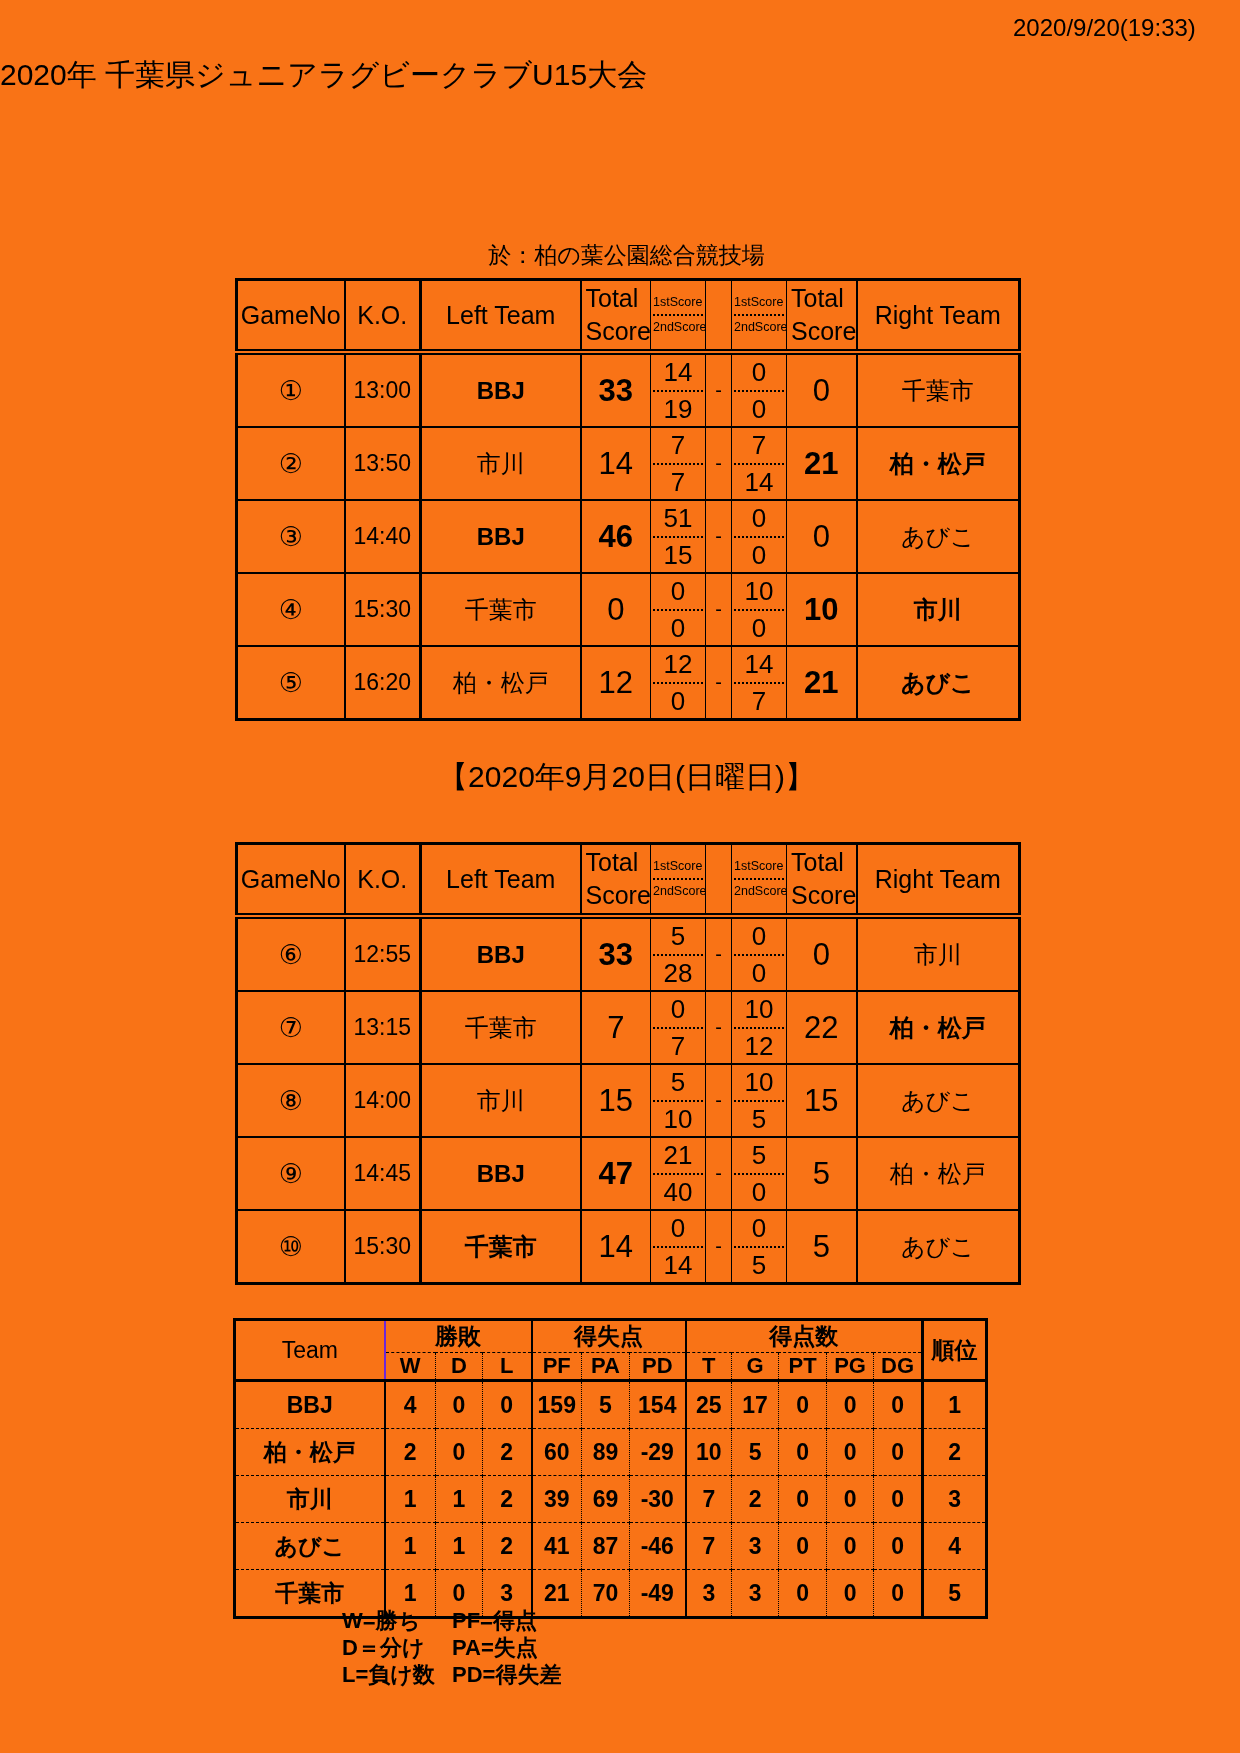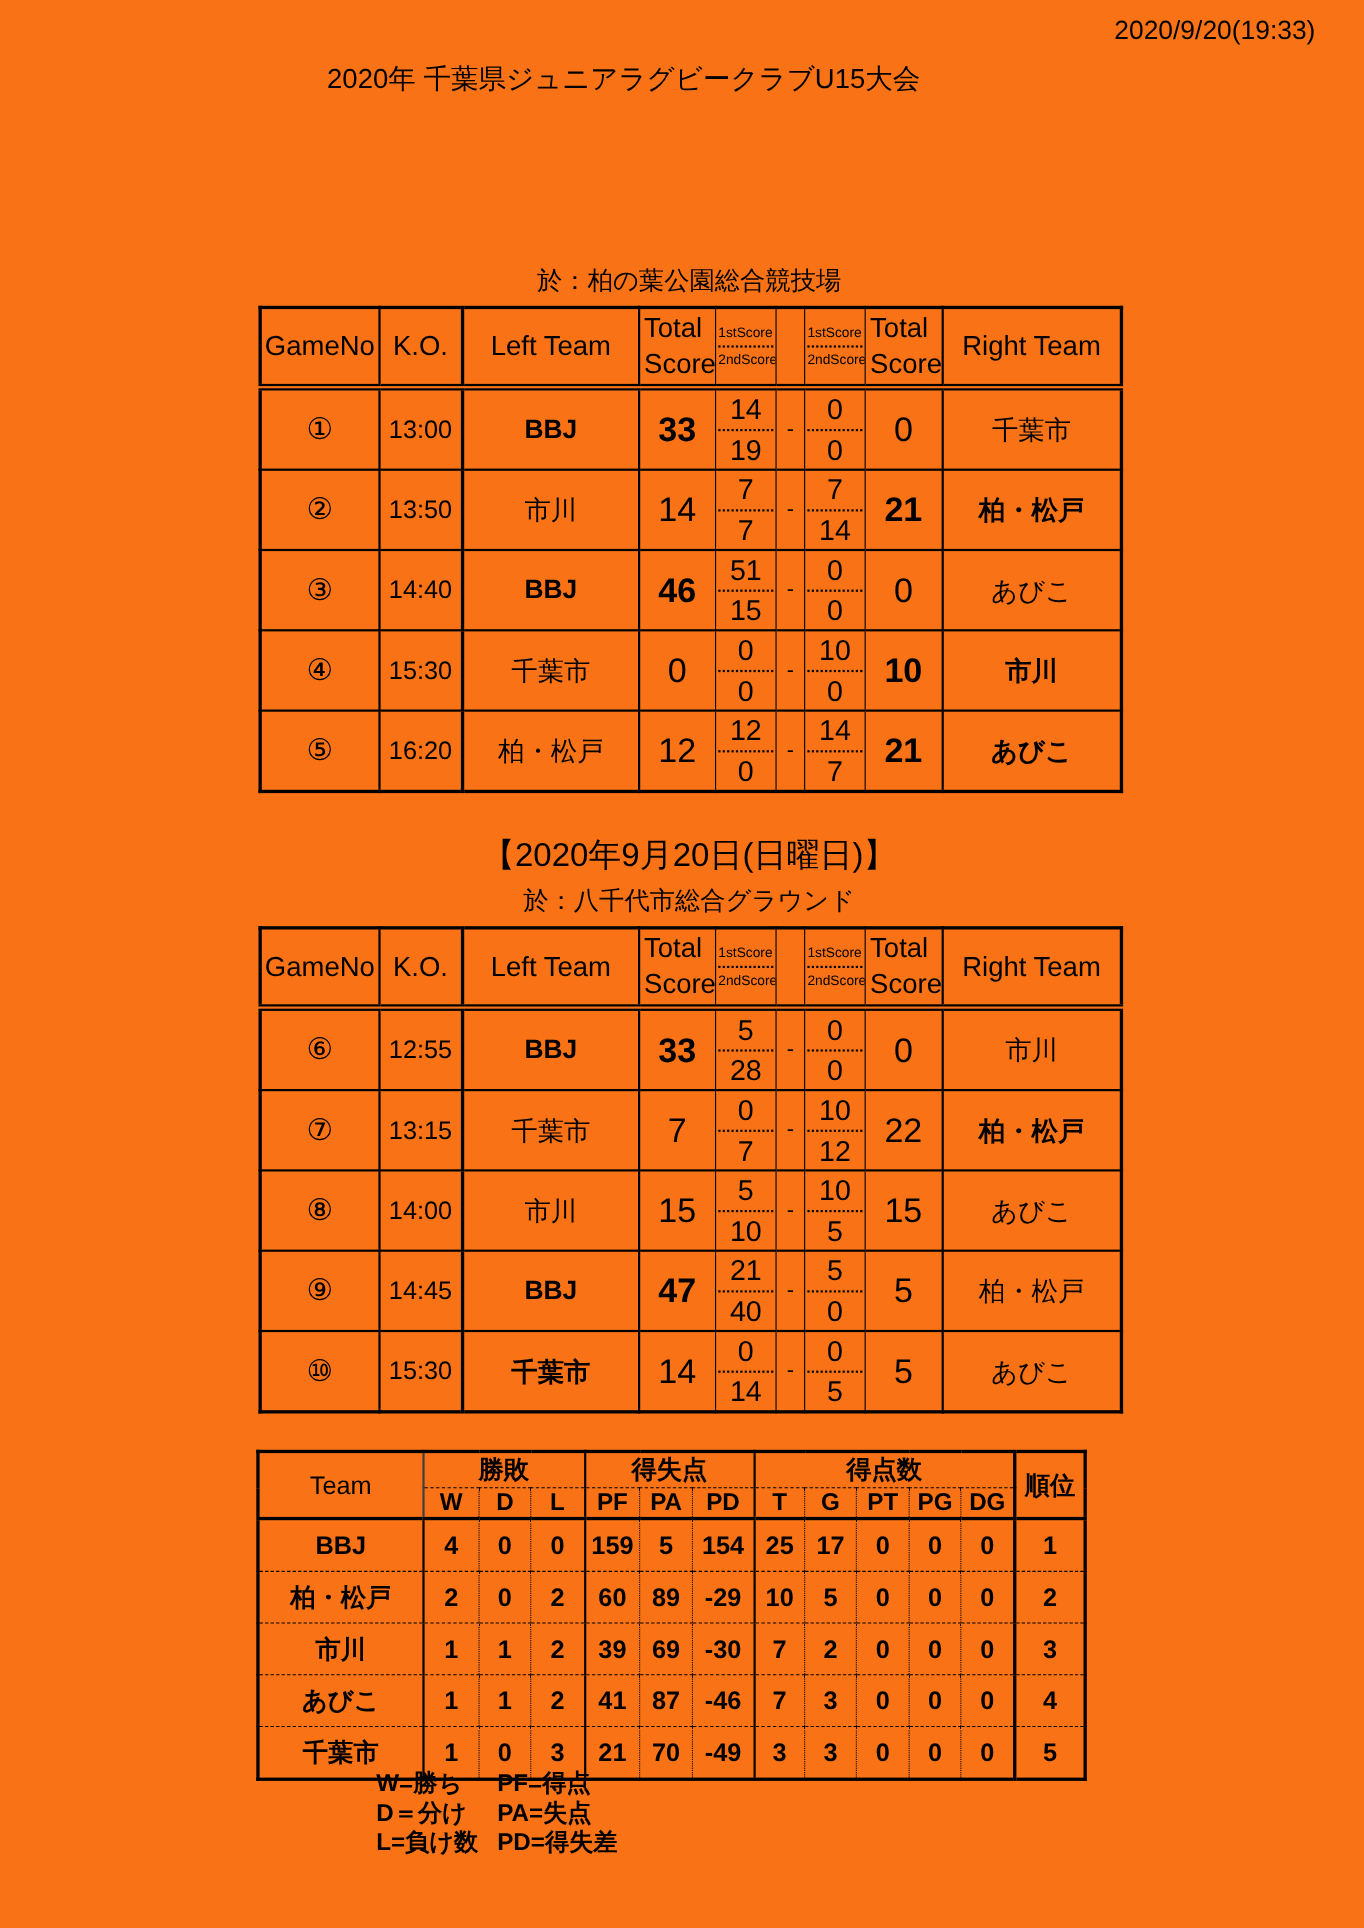--- a/index.html
+++ b/index.html
@@ -1,20 +1,20 @@
 <!DOCTYPE html>
 <html><head>
 <meta charset="utf-8">
 <style>
   html,body{margin:0;padding:0;background:#fff;}
   #page{position:relative;width:1240px;height:1753px;background:#f97316;color:#000;
         font-family:"Liberation Sans","DejaVu Sans",sans-serif;overflow:hidden;}
 
   .timestamp{position:absolute;top:14px;left:1013px;font-size:24px;letter-spacing:0px;}
-  .title{position:absolute;top:55px;left:12px;width:1110px;text-align:center;font-size:25px;}
+  .title{position:absolute;top:55px;left:0;width:1110px;font-size:30px;}
   .subtitle{position:absolute;top:107px;left:0;width:1110px;text-align:center;font-size:26px;}
 
   .sec-heading{position:absolute;left:235px;width:783px;text-align:center;font-size:30px;font-weight:500;}
   .venue{position:absolute;left:235px;width:783px;text-align:center;font-size:23px;}
   #sec1-heading{top:193px;} #venue1{top:240px;}
   #sec2-heading{top:757px;} #venue2{top:803px;}
 
   
   table.fixtures{position:absolute;left:235px;width:783px;border-collapse:collapse;
                  table-layout:fixed;border:3px solid #000;}
@@ -39,21 +39,21 @@
   .total{font-size:31px;font-weight:500;}
   .dash-cell{font-size:20px;}
   .bold{font-weight:700 !important;}
 
   
   table.standings{position:absolute;left:233px;top:1318px;width:752px;border-collapse:collapse;
                   table-layout:fixed;border:3px solid #000;}
   .standings th,.standings td{padding:0;text-align:center;vertical-align:middle;overflow:hidden;}
   .standings thead tr.grp-row th{height:27px;font-size:23px;font-weight:700;}
   .standings thead tr.sub-row th{height:24px;font-size:22px;font-weight:700;}
-  .s-team-h{font-weight:500 !important;font-size:23px;border-right:2px solid #404040;}
+  .s-team-h{font-weight:500 !important;font-size:23px;border-right:2px solid #6d28d9;}
   .s-rank-h{border-left:3px solid #000;font-size:23px;}
   .grp{border-left:2px solid #000;border-bottom:1px dashed #000;}
   .sub-row th{border-bottom:3px solid #000;}
   .solid-l{border-left:2px solid #000;}
   .dot-l{border-left:1px dotted #000;}
   .standings tbody td{height:46px;font-size:23px;font-weight:600;border-top:1px dashed #000;}
   .standings tbody tr:first-child td{border-top:3px solid #000;}
   .s-team{font-weight:700;border-right:2px solid #000;}
   .s-rank{border-left:3px solid #000;font-weight:500;}
 
@@ -228,21 +228,20 @@
               <span class="num">7</span>
             </div>
           </td>
           <td class="c-rtotal total bold">21</td>
           <td class="c-rteam team bold">あびこ</td>
         </tr>
       </tbody>
   </table>
 
   <div id="sec2-heading" class="sec-heading">【2020年9月20日(日曜日)】</div>
-  <div id="venue2" class="venue">於：八千代市総合グラウンド</div>
 
   <table id="table2" class="fixtures">
     <colgroup>
       <col style="width:108px">
         <col style="width:76px">
         <col style="width:160px">
         <col style="width:70px">
       <col style="width:55px">
         <col style="width:26px">
         <col style="width:55px">

